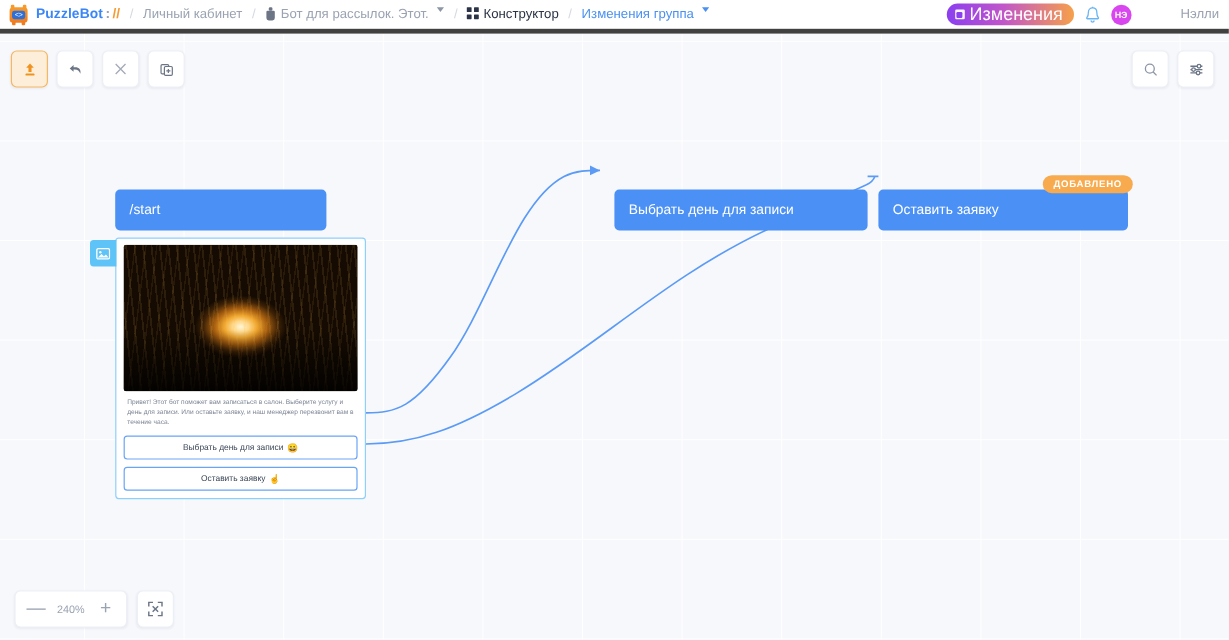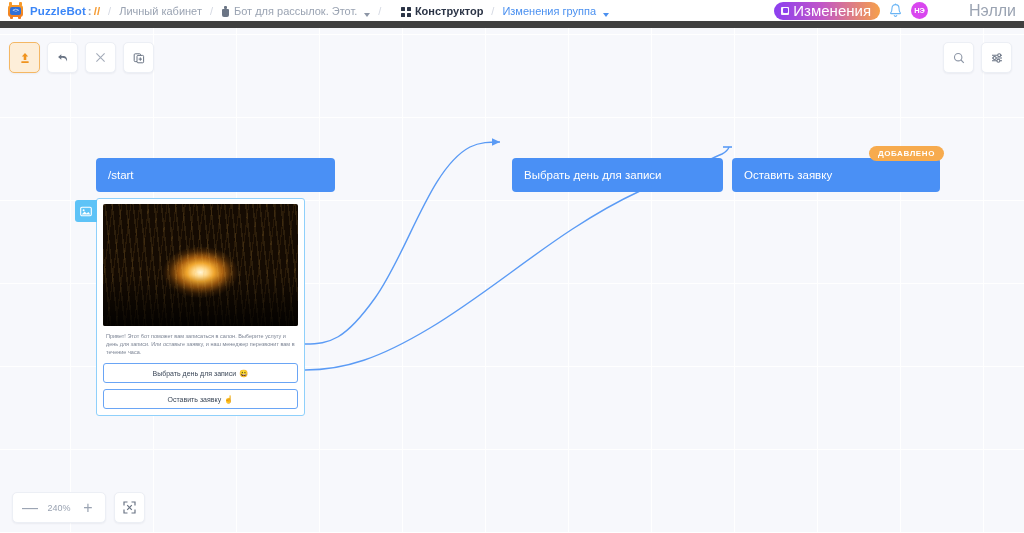--- a/index.html
+++ b/index.html
@@ -8,21 +8,21 @@
     font-family: "Liberation Sans", sans-serif;
     overflow: hidden;
     background: #f7f8fc;
   }
 
   
   #header {
     position: absolute; left: 0; top: 0;
     width: 1024px; height: 28px;
     background: #ffffff;
-    border-bottom: 7px solid #404040;
+    border-bottom: 4px solid #404040;
     display: flex; align-items: center;
     padding: 0 8px 0 7px;
     z-index: 60;
   }
   .hdr-left { display: flex; align-items: center; gap: 0px; flex: 1; min-width: 0; }
   .logo-mark {
     width: 17px; height: 17px; position: relative; flex: none; margin-right: 6px;
   }
   .logo-mark .body {
     position: absolute; left: 1px; top: 2.5px; width: 15px; height: 12.5px;
@@ -44,23 +44,23 @@
   }
   .logo-mark .foot-l { left: 3px; } .logo-mark .foot-r { right: 3px; }
 
   .brand { font-size: 11.5px; font-weight: bold; color: #3b86f7; letter-spacing: 0.1px; }
   .brand-colon { color: #9aa3b2; font-size: 11.5px; margin: 0 2px; font-weight: bold;}
   .brand-slash { color: #f59b32; font-size: 11.5px; font-weight: bold; }
 
   .crumb-sep { color: #d4d8e2; font-size: 11px; margin: 0 8px; }
   .crumb {
     font-size: 11px; color: #9aa3b2; white-space: nowrap;
-    display: flex; align-items: flex-end; gap: 4px;
-  }
-  .crumb.active { color: #2b3446; font-weight: bold; margin-left: 12px; }
+    display: flex; align-items: flex-start; gap: 4px;
+  }
+  .crumb.active { color: #2b3446; font-weight: normal; }
   .crumb.link { color: #4a90f0; }
   .caret {
     display: inline-block; width: 0; height: 0;
     border-left: 3.5px solid transparent; border-right: 3.5px solid transparent;
     border-top: 4px solid #8d96a6; margin-left: 3px;
   }
   .crumb.link .caret { border-top-color: #4a90f0; }
   .bot-ic { width: 9px; height: 11px; position: relative; display: inline-block; }
   .bot-ic::before {
     content:""; position:absolute; left:1px; top:3px; width:7px; height:8px;
@@ -86,21 +86,21 @@
     width: 13px; height: 15px; position: relative; cursor: pointer;
   }
   .bell svg { display:block; }
   .avatar {
     width: 17px; height: 17px; border-radius: 50%;
     background: #d946ef; color: #fff;
     font-size: 7.5px; font-weight: bold;
     display: flex; align-items: center; justify-content: center;
     cursor: pointer; letter-spacing: -0.2px;
   }
-  .username { font-size: 16px; color: #9aa3b2; padding-left: 32px; }
+  .username { font-size: 11px; color: #9aa3b2; padding-left: 32px; }
 
   
   #canvas {
     position: absolute; left: 0; top: 28px;
     width: 1024px; height: 505px;
     background-color: #f7f8fc;
     background-image:
       linear-gradient(to right, #ffffff 1.2px, transparent 1.2px),
       linear-gradient(to bottom, #ffffff 1.2px, transparent 1.2px);
     background-size: 83px 83px;
@@ -122,21 +122,21 @@
   .tool-btn.active { background: #fdeed9; border-color: #f4b764; }
 
   
   .node {
     position: absolute; background: #4a90f5;
     border-radius: 4px; color: #fff;
     display: flex; align-items: center;
     padding-left: 12px; font-size: 11.5px;
     cursor: pointer; z-index: 20;
   }
-  #node-start { left: 96px; top: 130px; width: 239px; height: 34px; }
+  #node-start { left: 96px; top: 130px; width: 176px; height: 34px; }
   #node-day   { left: 512px; top: 130px; width: 211px; height: 34px; }
   #node-req   { left: 732px; top: 130px; width: 208px; height: 34px; }
 
   .badge-added {
     position: absolute; right: -4px; top: -12px;
     background: #f7ab4e; color: #fff;
     font-size: 8px; font-weight: bold; letter-spacing: 0.6px;
     padding: 3px 9px 3px 9px; border-radius: 9px;
     z-index: 35;
     text-align: center;

